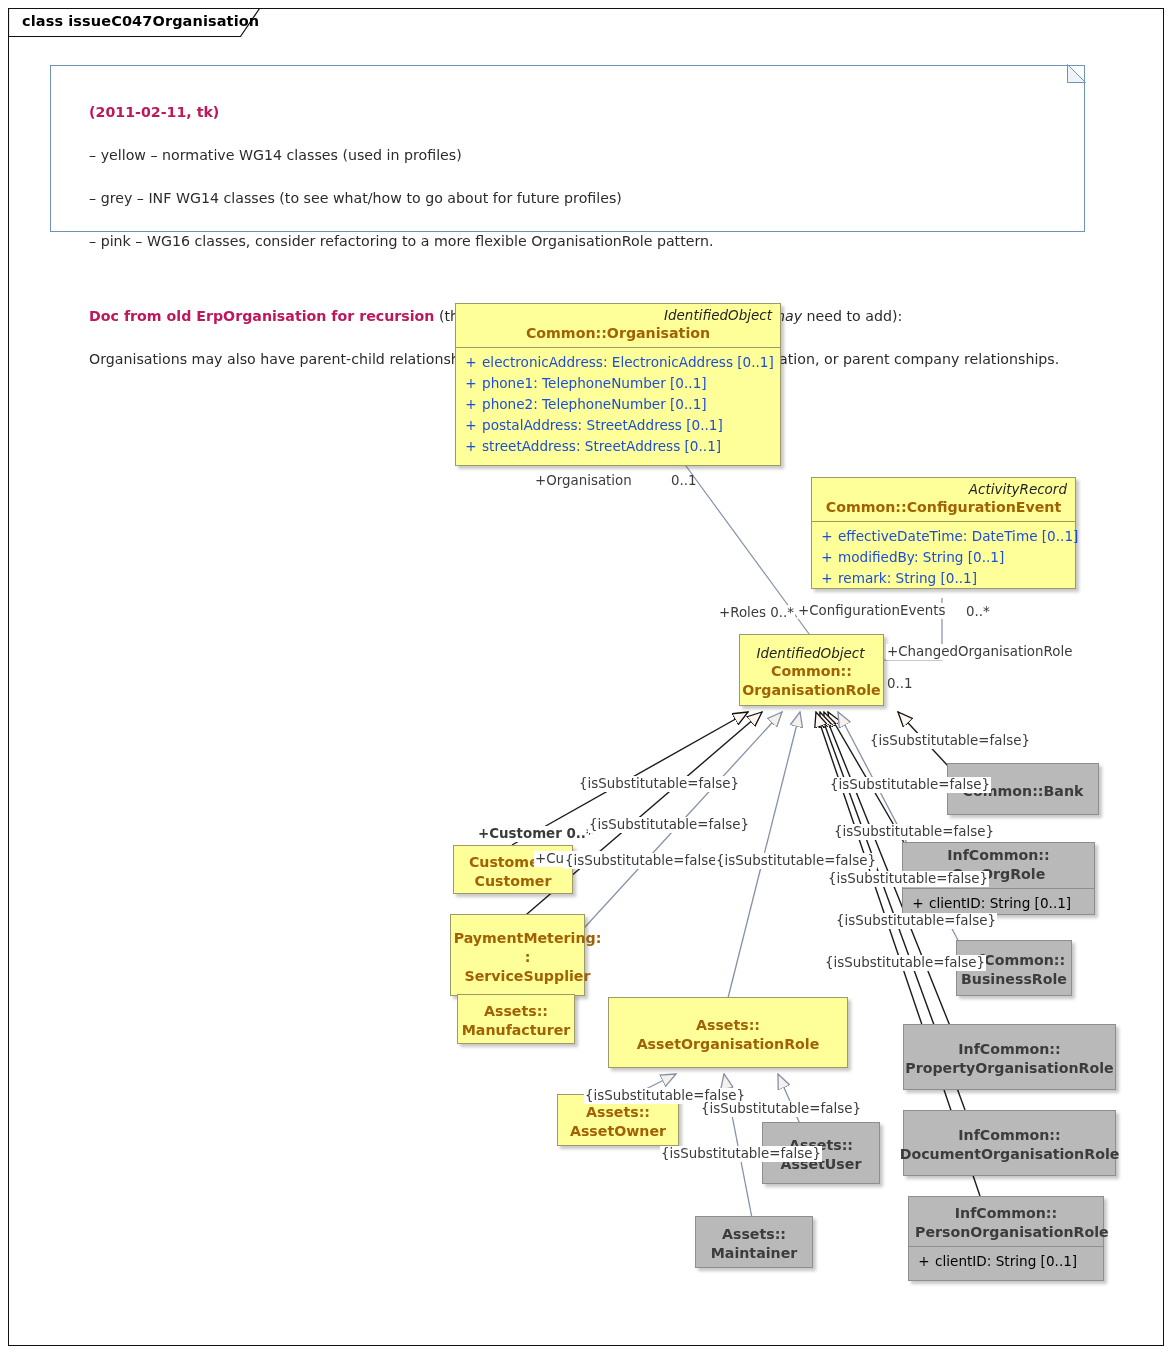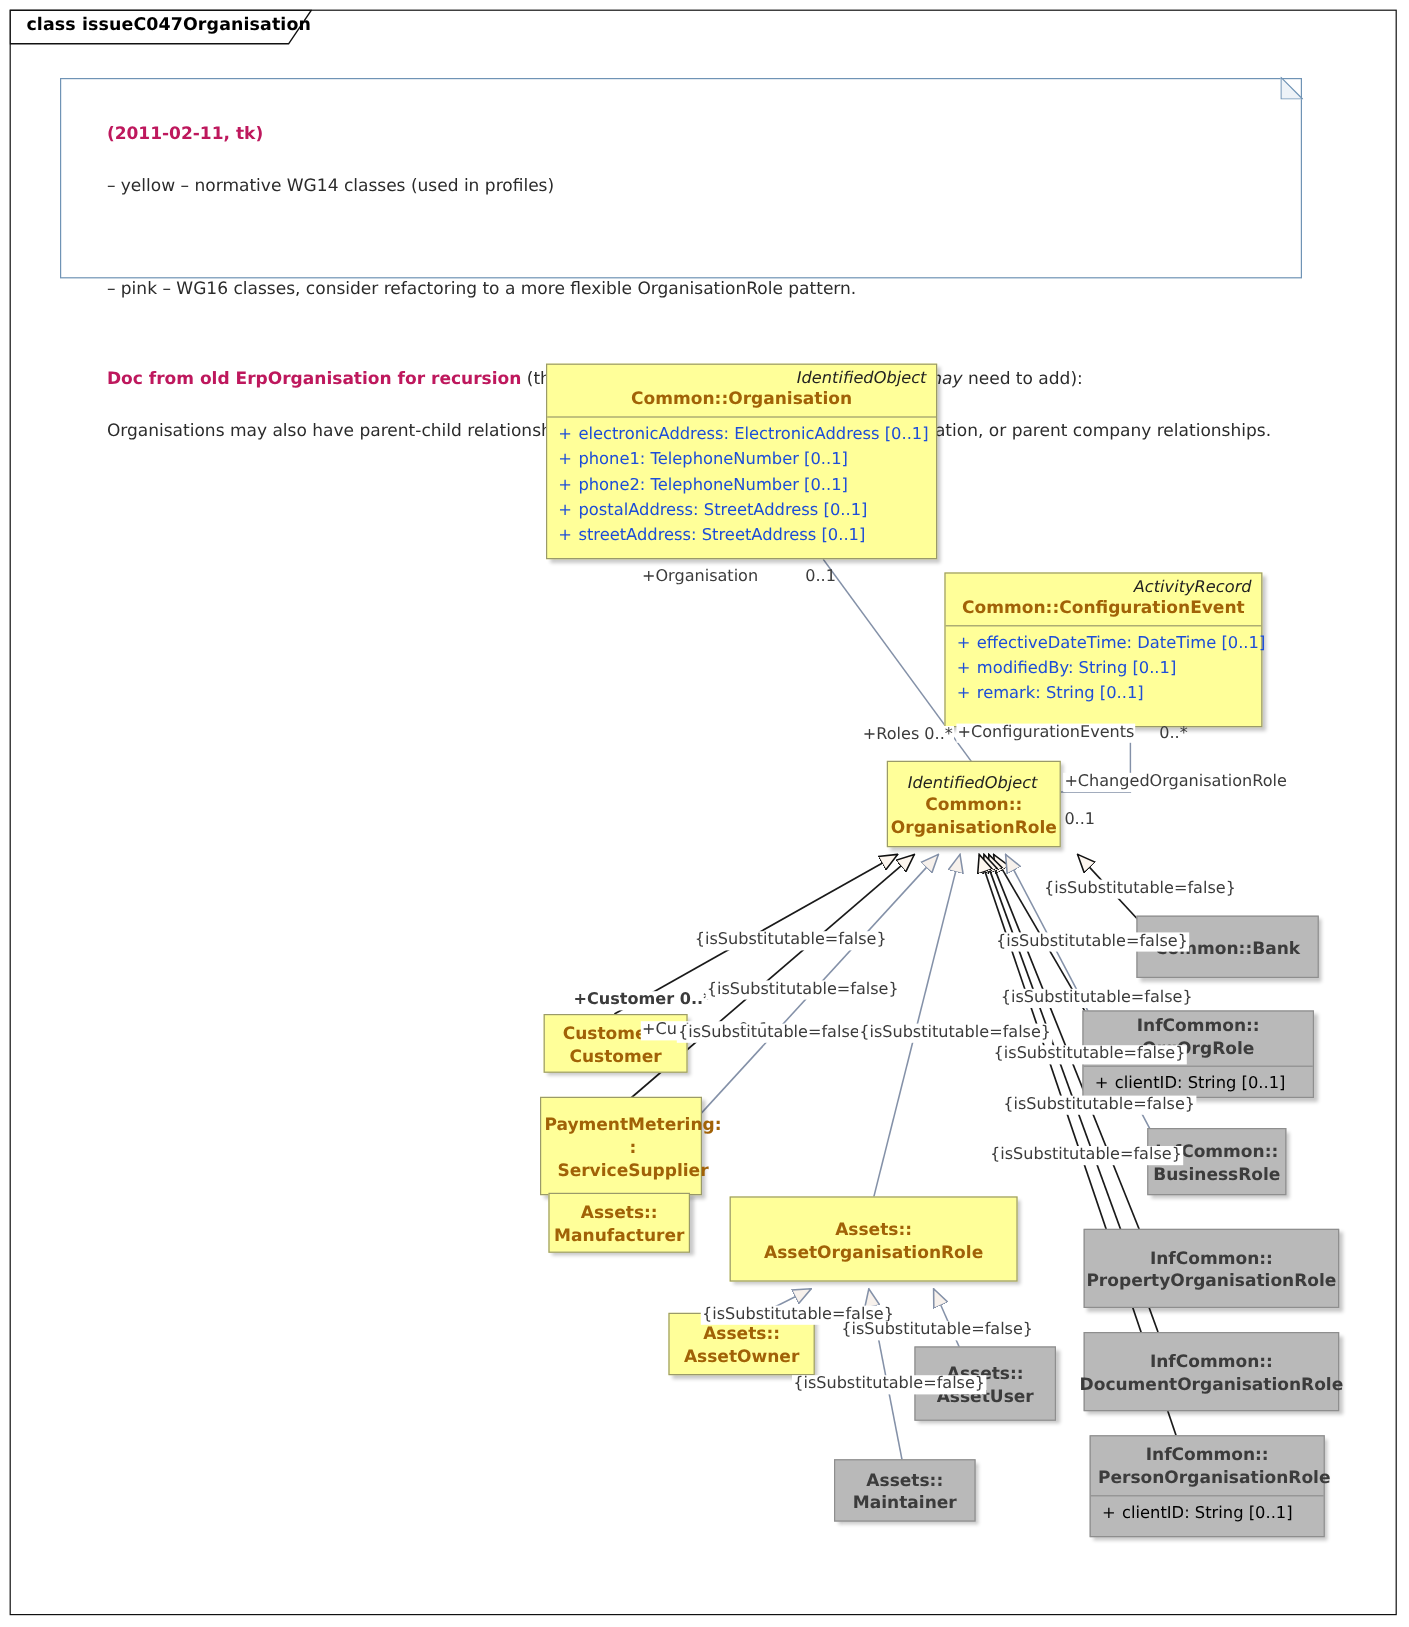--- a/index.html
+++ b/index.html
@@ -173,21 +173,21 @@
 
   <div class="note">
     <div class="note-body"></div>
     <svg class="note-fold" viewBox="0 0 19 19" aria-hidden="true">
       <path d="M0,0 L19,19 L0,19 Z" transform="translate(0,0)" fill="#ffffff"></path>
       <path d="M0.5,0.5 L18.5,18.5 L0.5,18.5 Z" fill="#eef3f8" stroke="#6f93b5" stroke-width="1"></path>
     </svg>
     <div class="note-text">
       <span class="b">(2011-02-11, tk)</span><br>
       <span>– yellow – normative WG14 classes (used in profiles)</span><br>
-      <br>
+      <span>– grey – INF WG14 classes (to see what/how to go about for future profiles)</span><br>
       <span>– pink – WG16 classes, consider refactoring to a more flexible OrganisationRole pattern.</span>
       <span class="note-gap"></span>
       <span class="b">Doc from old ErpOrganisation for recursion</span><span> (that we still do not have on Organisation, but </span><span class="i">may</span><span> need to add):</span><br>
       <span>Organisations may also have parent-child relationships to identify departments within an organisation, or parent company relationships.</span>
     </div>
   </div>
 
   <svg id="links" viewBox="0 0 1174 1356">
     <defs>
       <marker id="hollow-dark" markerWidth="16" markerHeight="14" refX="15" refY="7" orient="auto" markerUnits="userSpaceOnUse">
@@ -235,21 +235,21 @@
     <div class="sep"></div>
     <div class="attrs">
       <div class="attr"><span class="vis">+</span><span>electronicAddress: ElectronicAddress [0..1]</span></div>
       <div class="attr"><span class="vis">+</span><span>phone1: TelephoneNumber [0..1]</span></div>
       <div class="attr"><span class="vis">+</span><span>phone2: TelephoneNumber [0..1]</span></div>
       <div class="attr"><span class="vis">+</span><span>postalAddress: StreetAddress [0..1]</span></div>
       <div class="attr"><span class="vis">+</span><span>streetAddress: StreetAddress [0..1]</span></div>
     </div>
   </div>
 
-  <div class="cls yellow" style="left:787px; top:477px; width:265px; height:129px;">
+  <div class="cls yellow" style="left:811px; top:477px; width:265px; height:112px;">
     <div class="hdr">
       <span class="stereo">ActivityRecord</span>
       <span class="name">Common::ConfigurationEvent</span>
     </div>
     <div class="sep"></div>
     <div class="attrs">
       <div class="attr"><span class="vis">+</span><span>effectiveDateTime: DateTime [0..1]</span></div>
       <div class="attr"><span class="vis">+</span><span>modifiedBy: String [0..1]</span></div>
       <div class="attr"><span class="vis">+</span><span>remark: String [0..1]</span></div>
     </div>

